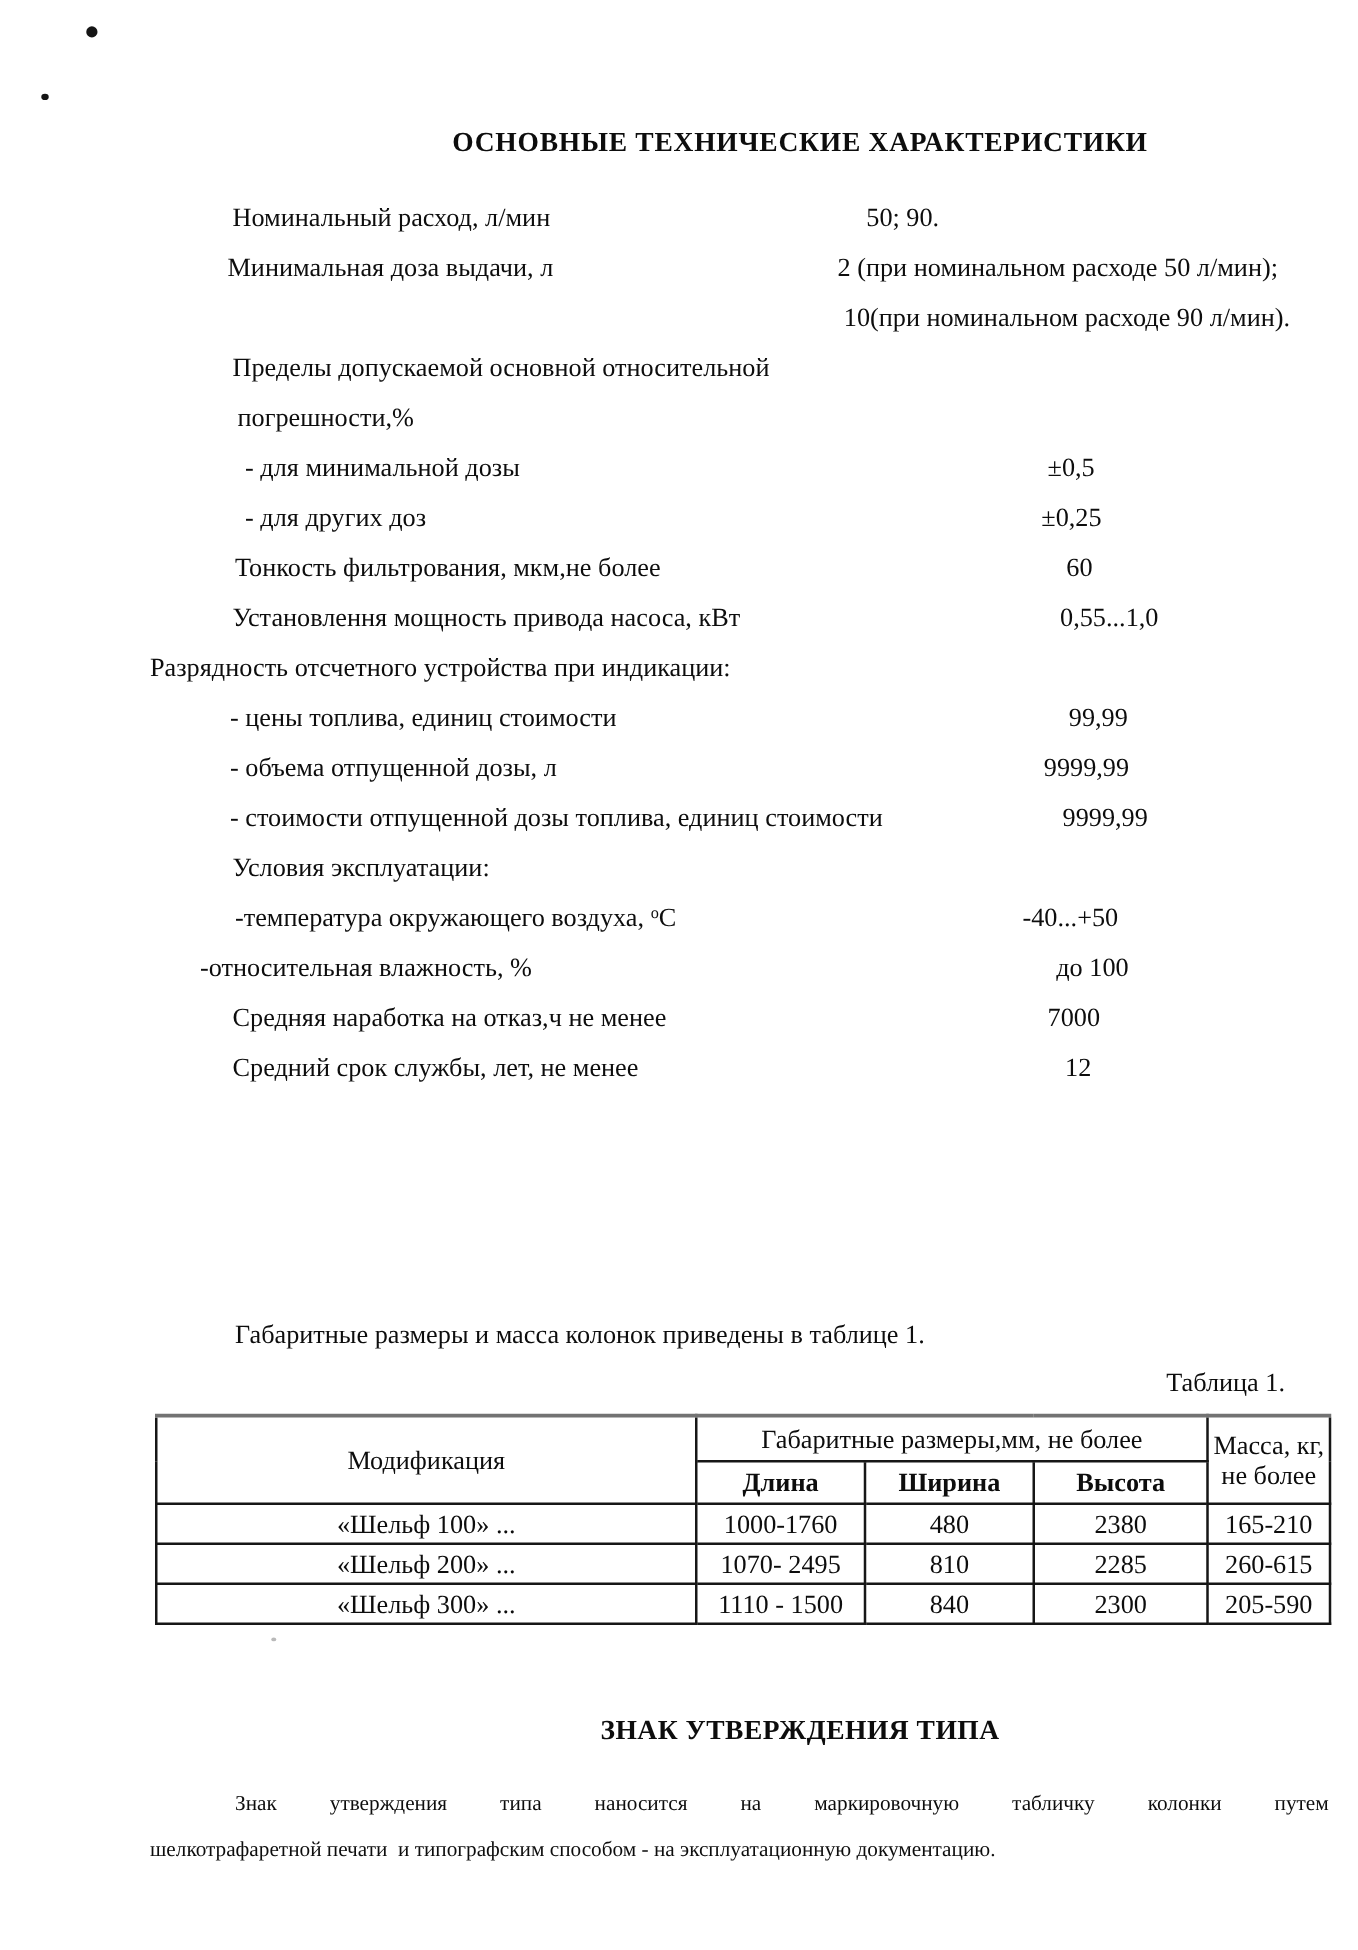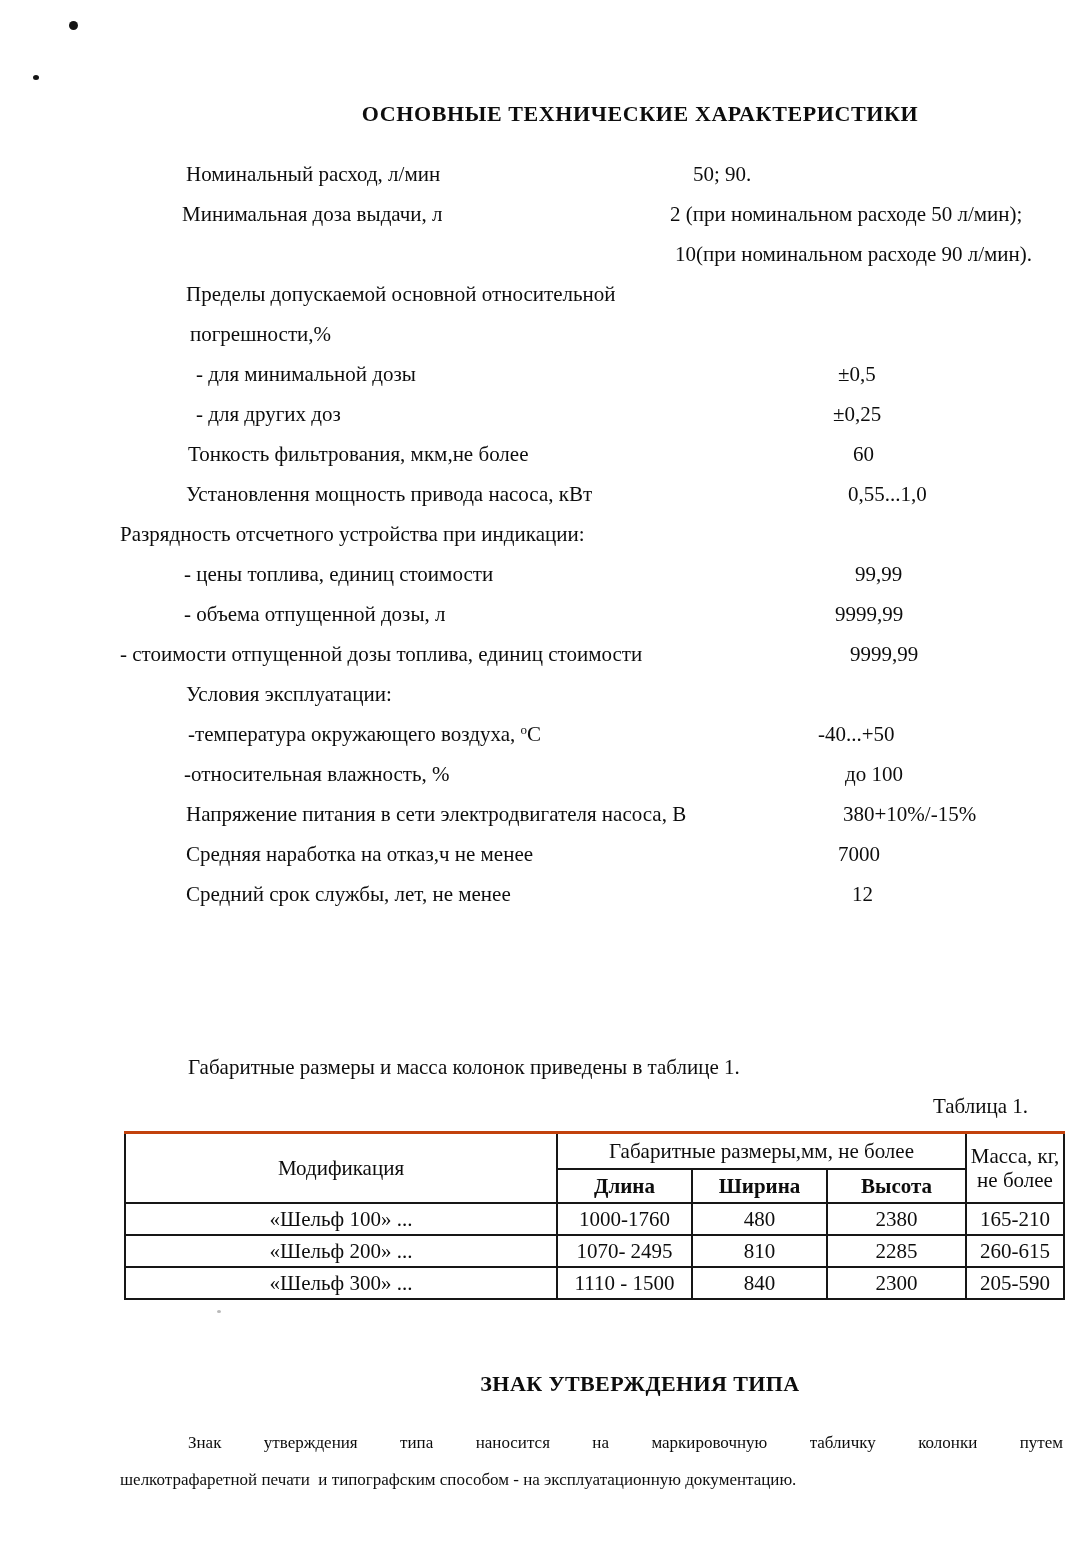--- a/index.html
+++ b/index.html
@@ -94,21 +94,21 @@
     text-align: center;
     vertical-align: middle;
     padding: 0;
     line-height: 24px;
     overflow: hidden;
     white-space: pre;
   }
   table.specs-table tr.hdr1 td { height: 34px; }
   table.specs-table tr.hdr2 td { height: 32px; font-weight: bold; }
   table.specs-table tr.data td { height: 30px; }
-  table.specs-table { border-top: 3px solid #c2410c; border-radius: 20px; }
+  table.specs-table { border-top: 3px solid #737373; border-radius: 20px; }
   td.mass-cell span { display: block; }
 
   .section-title {
     position: absolute;
     left: 190px;
     width: 900px;
     top: 1371px;
     text-align: center;
     font-weight: bold;
     font-size: 22px;
@@ -148,25 +148,24 @@
   <div class="row"><span class="value" style="left:555px">10(при номинальном расходе 90 л/мин).</span></div>
   <div class="row"><span class="label" style="margin-left:66px">Пределы допускаемой основной относительной</span></div>
   <div class="row"><span class="label" style="margin-left:70px">погрешности,%</span></div>
   <div class="row"><span class="label" style="margin-left:76px">- для минимальной дозы</span><span class="value" style="left:718px">±0,5</span></div>
   <div class="row"><span class="label" style="margin-left:76px">- для других доз</span><span class="value" style="left:713px">±0,25</span></div>
   <div class="row"><span class="label" style="margin-left:68px">Тонкость фильтрования, мкм,не более</span><span class="value" style="left:733px">60</span></div>
   <div class="row"><span class="label" style="margin-left:66px">Установлення мощность привода насоса, кВт</span><span class="value" style="left:728px">0,55...1,0</span></div>
   <div class="row"><span class="label" style="">Разрядность отсчетного устройства при индикации:</span></div>
   <div class="row"><span class="label" style="margin-left:64px">- цены топлива, единиц стоимости</span><span class="value" style="left:735px">99,99</span></div>
   <div class="row"><span class="label" style="margin-left:64px">- объема отпущенной дозы, л</span><span class="value" style="left:715px">9999,99</span></div>
-  <div class="row"><span class="label" style="">- стоимости отпущенной дозы топлива, единиц стоимости</span><span class="value" style="left:730px">9999,99</span></div>
+  <div class="row"><span class="label" style="margin-left:64px">- стоимости отпущенной дозы топлива, единиц стоимости</span><span class="value" style="left:730px">9999,99</span></div>
   <div class="row"><span class="label" style="margin-left:66px">Условия эксплуатации:</span></div>
   <div class="row"><span class="label" style="margin-left:68px"><span>-температура окружающего воздуха, </span><sup class="deg">о</sup><span>С</span></span><span class="value" style="left:698px">-40...+50</span></div>
-  <div class="row"><span class="label" style="margin-left:64px">-относительная влажность, %</span><span class="value" style="left:725px">до 100</span></div>
-  <div class="row"><span class="label" style="margin-left:66px">Напряжение питания в сети электродвигателя насоса, В</span><span class="value" style="left:723px">380+10%/-15%</span></div>
+  <div class="row"><span class="label" style="margin-left:40px">-относительная влажность, %</span><span class="value" style="left:725px">до 100</span></div>
   <div class="row"><span class="label" style="margin-left:66px">Средняя наработка на отказ,ч не менее</span><span class="value" style="left:718px">7000</span></div>
   <div class="row"><span class="label" style="margin-left:66px">Средний срок службы, лет, не менее</span><span class="value" style="left:732px">12</span></div>
 </div>
 
 <div class="table-intro">Габаритные размеры и масса колонок приведены в таблице 1.</div>
 <div class="table-caption">Таблица 1.</div>
 
 <table class="specs-table">
   <colgroup>
     <col style="width:432px">

